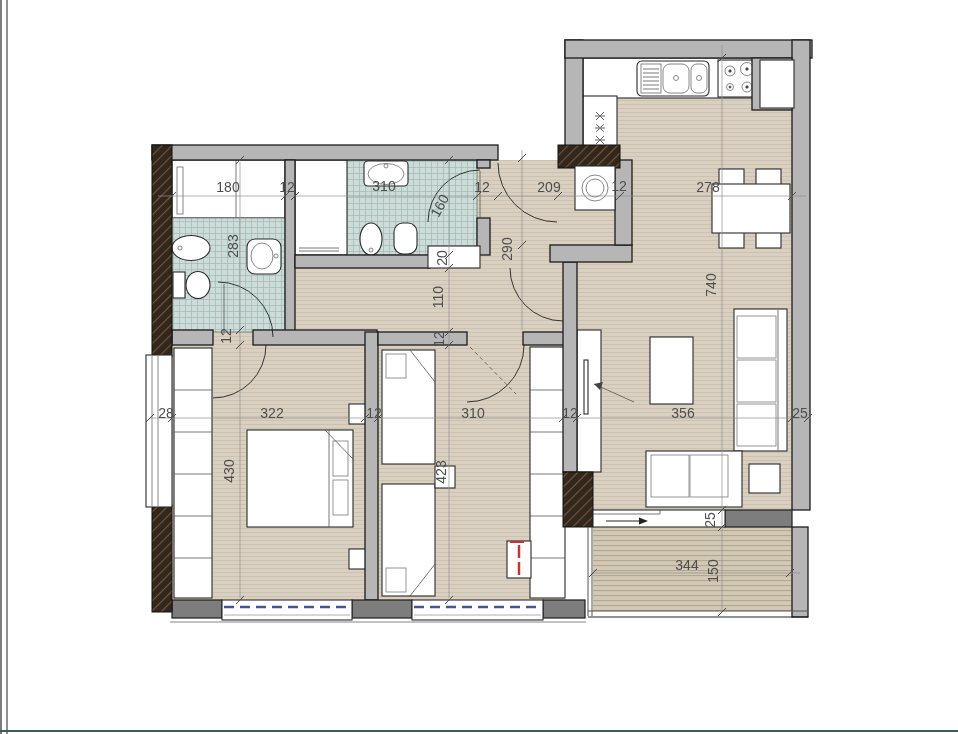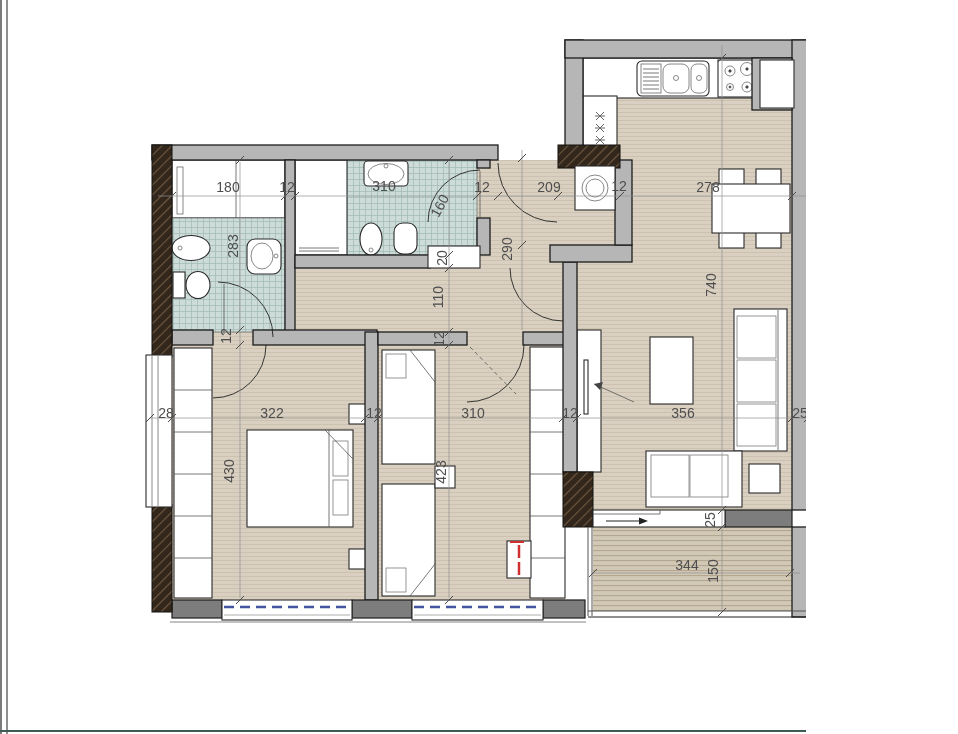--- a/index.html
+++ b/index.html
@@ -1,16 +1,16 @@
 <!DOCTYPE html>
 <html><head>
 <meta charset="utf-8">
 <style>
   html,body{margin:0;padding:0;background:#fff;}
-  .page{position:relative;width:806px;height:734px;background:#ffffff;overflow:hidden;
+  .page{position:relative;width:958px;height:734px;background:#ffffff;overflow:hidden;
         font-family:"Liberation Sans", sans-serif;}
   svg{position:absolute;left:0;top:0;}
   .wall{fill:#b6b6b6;stroke:#1d1d1d;stroke-width:1.3;}
   .wall-dark{fill:#7d7d7d;stroke:#1d1d1d;stroke-width:1.2;}
   .hatch{fill:url(#hatchP);stroke:#111;stroke-width:1;}
   .fixture{fill:#ffffff;stroke:#2b2b2b;stroke-width:1.1;}
   .fixture-thin{fill:#ffffff;stroke:#6a6a6a;stroke-width:0.8;}
   .cushion{fill:#ffffff;stroke:#7a7a7a;stroke-width:0.8;}
   .dimline{stroke:#8f8f8f;stroke-width:0.7;}
   .tick{stroke:#4a4a4a;stroke-width:1;}

